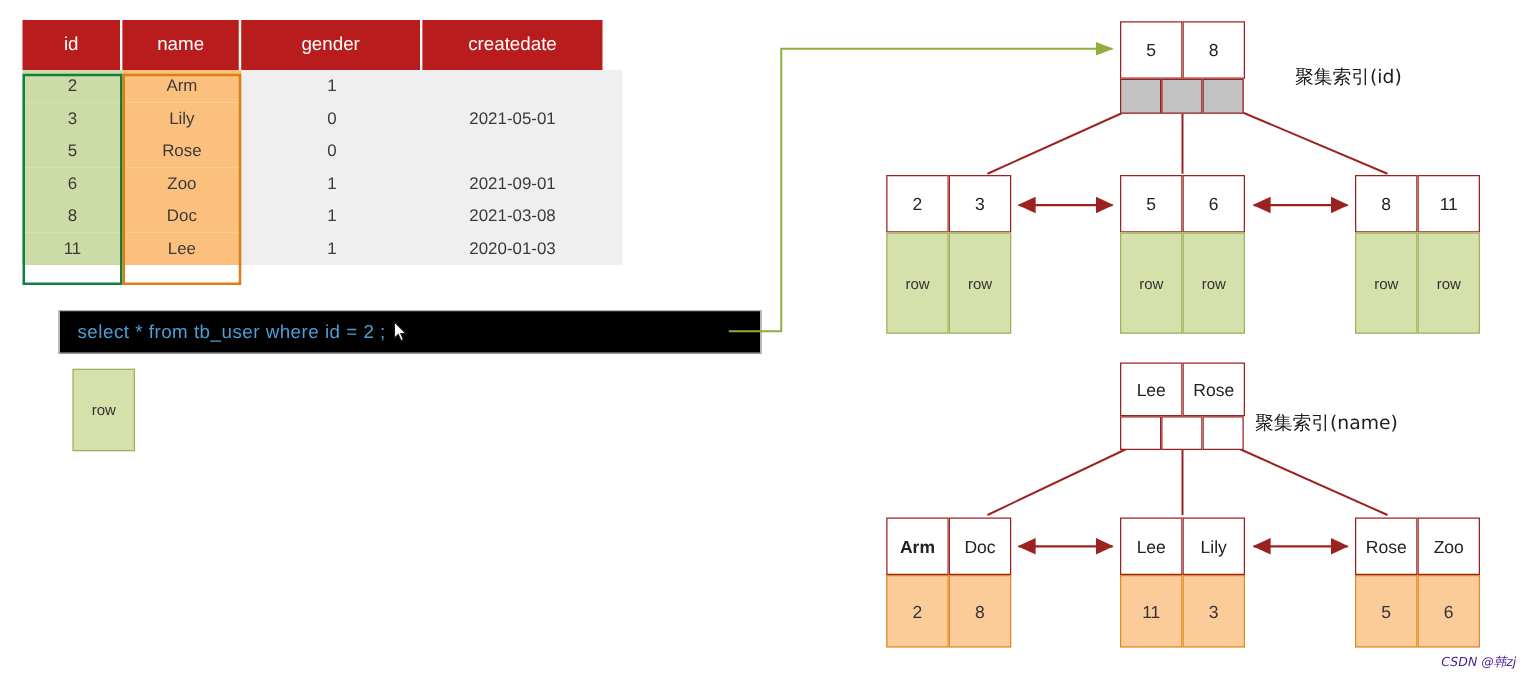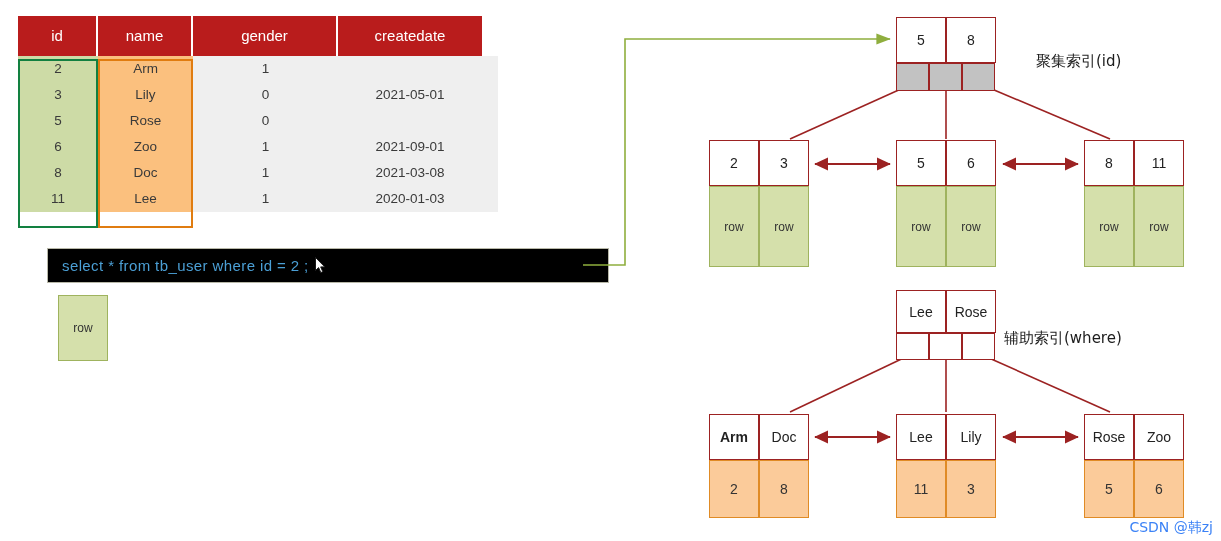--- a/index.html
+++ b/index.html
@@ -101,21 +101,21 @@
   .tree-label {
     position: absolute; font-size: 15px; color: #1d1d1d;
     font-family: "DejaVu Sans", sans-serif; white-space: nowrap;
   }
   #label-clustered { left: 1004px; top: 52px; margin-left: 32px; }
   #label-secondary { left: 1004px; top: 329px; }
 
   
   #watermark {
     position: absolute; right: 8px; bottom: 4px;
-    font-size: 14px; color: #3b82f6; font-family: "DejaVu Sans", sans-serif;
+    font-size: 10px; color: #4c1d95; font-family: "DejaVu Sans", sans-serif; font-style: italic;
   }
 
   
   #connectors { position: absolute; inset: 0; pointer-events: none; }
 </style>
 </head>
 <body>
 
 <div id="stage">
 
@@ -267,21 +267,21 @@
     <div class="keyrow">
       <div class="keycell">Lee</div>
       <div class="keycell">Rose</div>
     </div>
     <div class="ptrrow">
       <div class="ptrcell"></div>
       <div class="ptrcell"></div>
       <div class="ptrcell"></div>
     </div>
   </div>
-  <div class="tree-label" id="label-secondary">辅助索引(where)</div>
+  <div class="tree-label" id="label-secondary">聚集索引(name)</div>
 
   <div class="node leaf leaf-secondary" id="s-leaf-0">
     <div class="keyrow">
       <div class="keycell bold-key">Arm</div>
       <div class="keycell">Doc</div>
     </div>
     <div class="datarow">
       <div class="datacell">2</div>
       <div class="datacell">8</div>
     </div>

